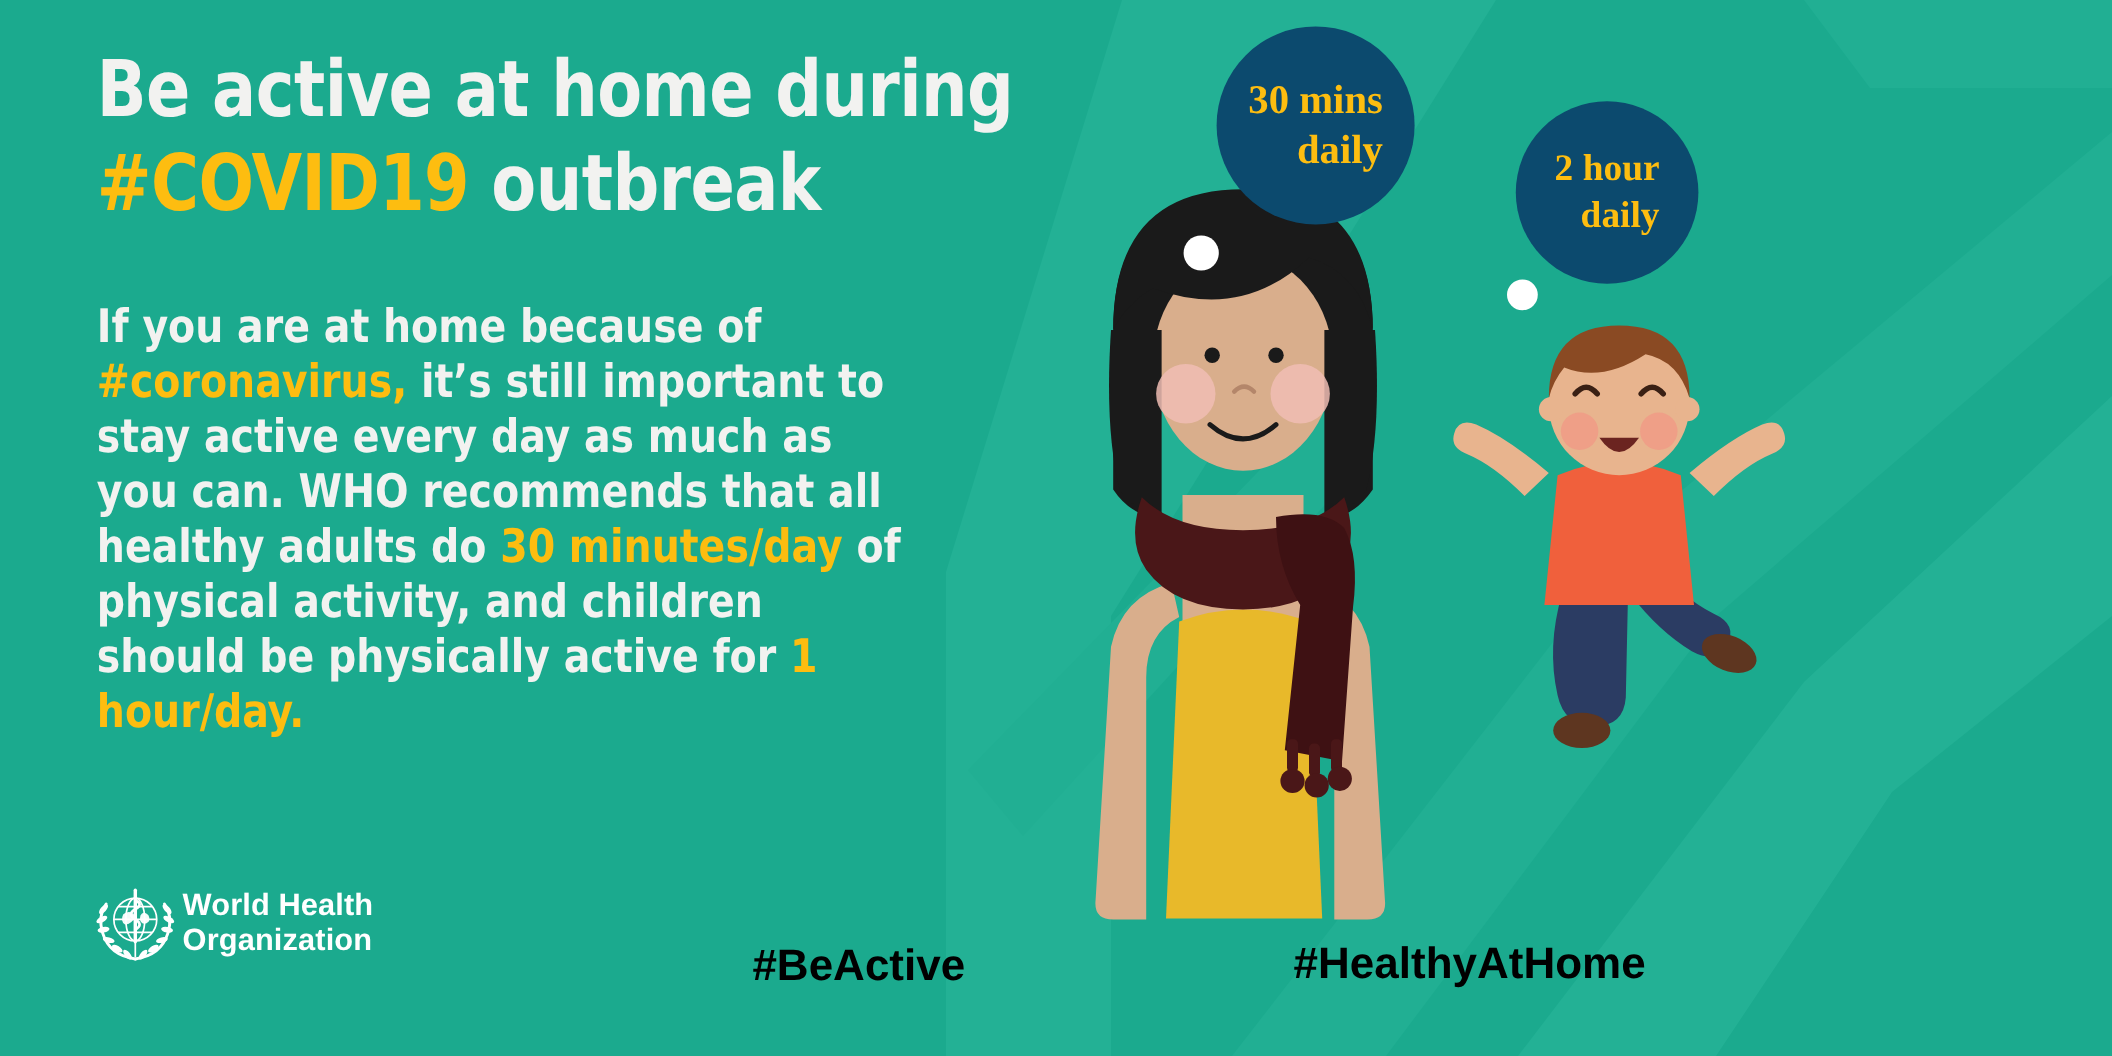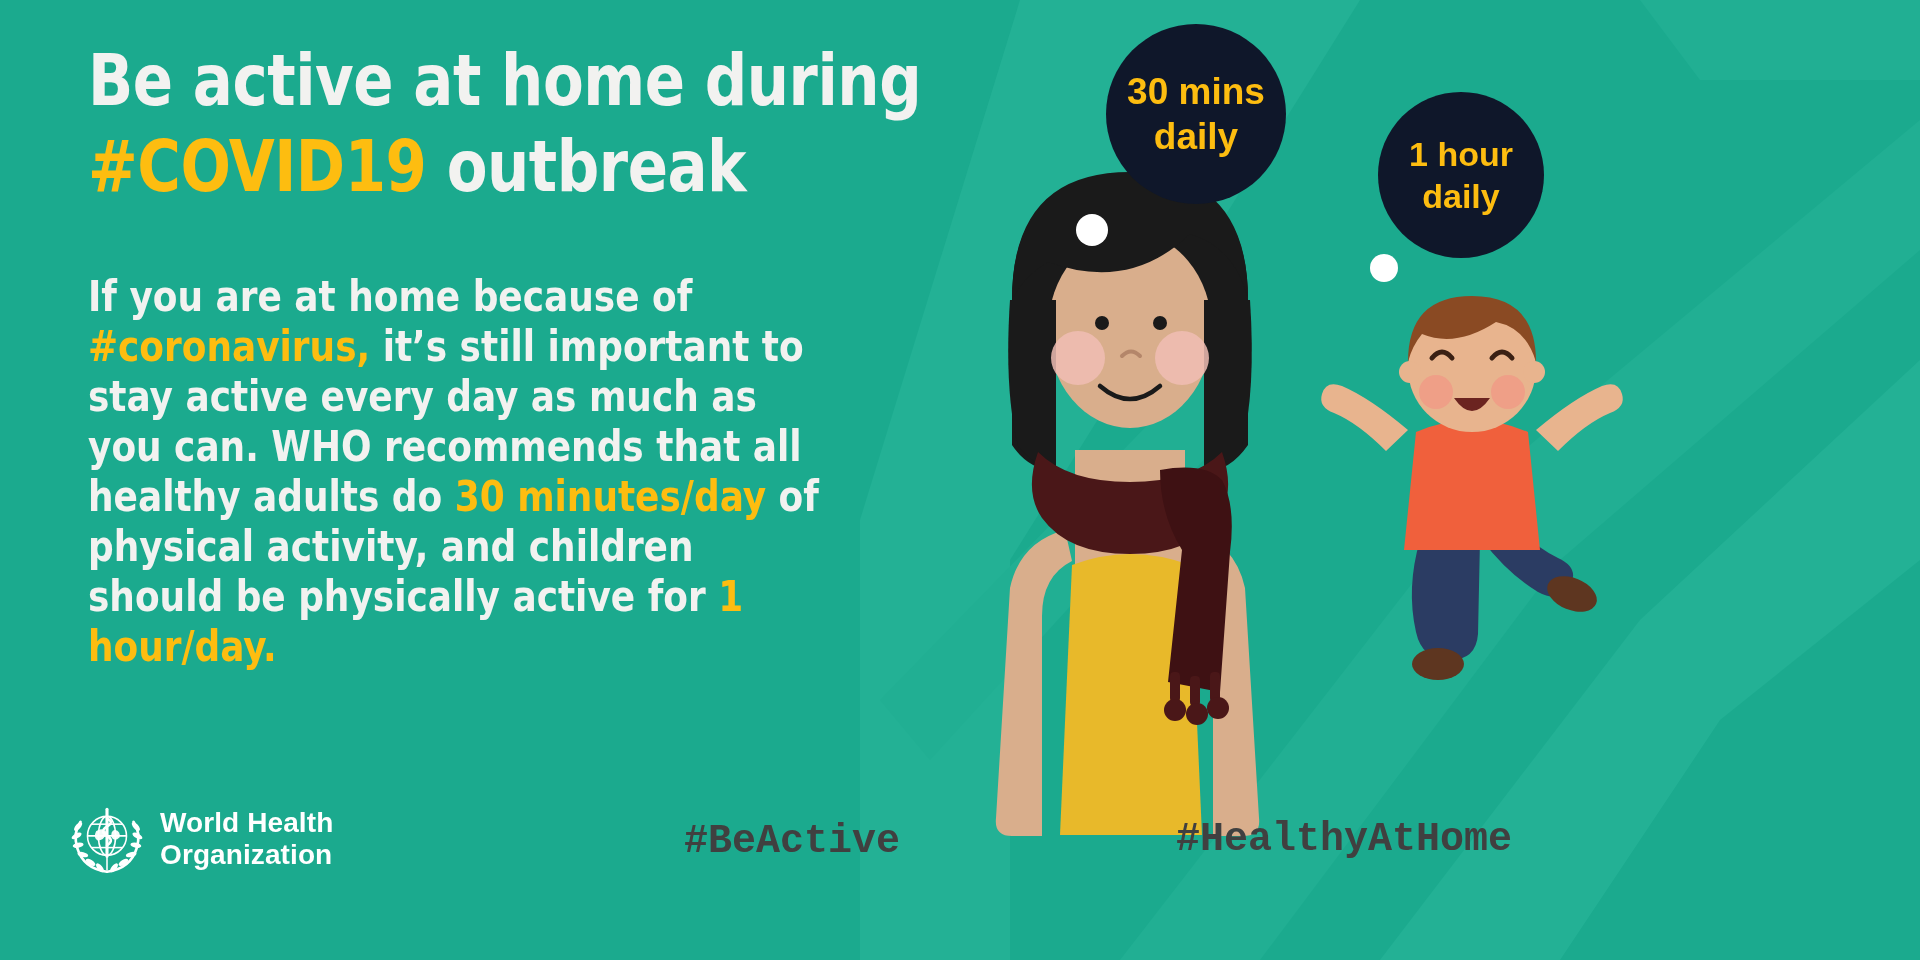--- a/index.html
+++ b/index.html
@@ -39,57 +39,58 @@
     font-weight:bold;
     font-size:42px;
     line-height:50px;
     transform:scaleX(0.95);
     transform-origin:left top;
   }
   .body-copy .accent { color:#FDBD10; }
 
   
   #who-logo {
-    position:absolute; left:68px; top:800px;
-    display:flex; align-items:center; gap:14px;
+    position:absolute; left:84px; top:800px;
+    display:flex; align-items:center; gap:4px;
   }
   #who-logo .emblem { width:78px; height:78px; display:block; }
   #who-logo .wordmark {
     color:#FFFFFF;
     font-family:"Liberation Sans", sans-serif;
     font-weight:bold;
     font-size:28px;
     line-height:32px;
     letter-spacing:0.1px;
   }
 
   
   .hashtag {
     position:absolute;
-    color:#404040;
-    font-family:Liberation Mono, monospace;
+    color:#000000;
+    font-family:Liberation Sans, sans-serif;
     font-weight:bold;
     font-size:40px;
     line-height:44px;
     white-space:nowrap;
     z-index:6;
+    margin-top:36px;
   }
   #hashtag-beactive   { left:684px;  top:820px; }
   #hashtag-healthyathome { left:1176px; top:818px; }
 
   
   #illustration { position:absolute; left:860px; top:0; width:1060px; height:960px; z-index:4; }
 
   
   .bubble {
-    position:absolute; border-radius:50%; background:#0f172a;
+    position:absolute; border-radius:50%; background:#0c4a6e;
     display:flex; align-items:center; justify-content:center;
-    text-align:center;
+    text-align:right;
     color:#FDBD10;
-    font-family:Liberation Sans, sans-serif;
+    font-family:Liberation Serif, serif;
     font-weight:bold;
     z-index:8;
   }
   #bubble-30mins { left:1106px; top:24px; width:180px; height:180px; font-size:37px; line-height:45px; }
   #bubble-1hour  { left:1378px; top:92px; width:166px; height:166px; font-size:34px; line-height:42px; }
   .bubble-dot { position:absolute; background:#FFFFFF; border-radius:50%; z-index:8; }
   #bubble-dot-a { left:1076px; top:214px; width:32px; height:32px; }
   #bubble-dot-b { left:1370px; top:254px; width:28px; height:28px; }
 </style>
 </head>
@@ -185,21 +186,21 @@
 <div class="bubble" id="bubble-30mins">
   <div>
     <div>30 mins</div>
     <div>daily</div>
   </div>
 </div>
 <div class="bubble-dot" id="bubble-dot-a"></div>
 
 <div class="bubble" id="bubble-1hour">
   <div>
-    <div>1 hour</div>
+    <div>2 hour</div>
     <div>daily</div>
   </div>
 </div>
 <div class="bubble-dot" id="bubble-dot-b"></div>
 
 <div id="left-col">
 
   <div class="headline">
     <div>Be active at home during</div>
     <div><span class="hl-accent">#COVID19</span><span> outbreak</span></div>

